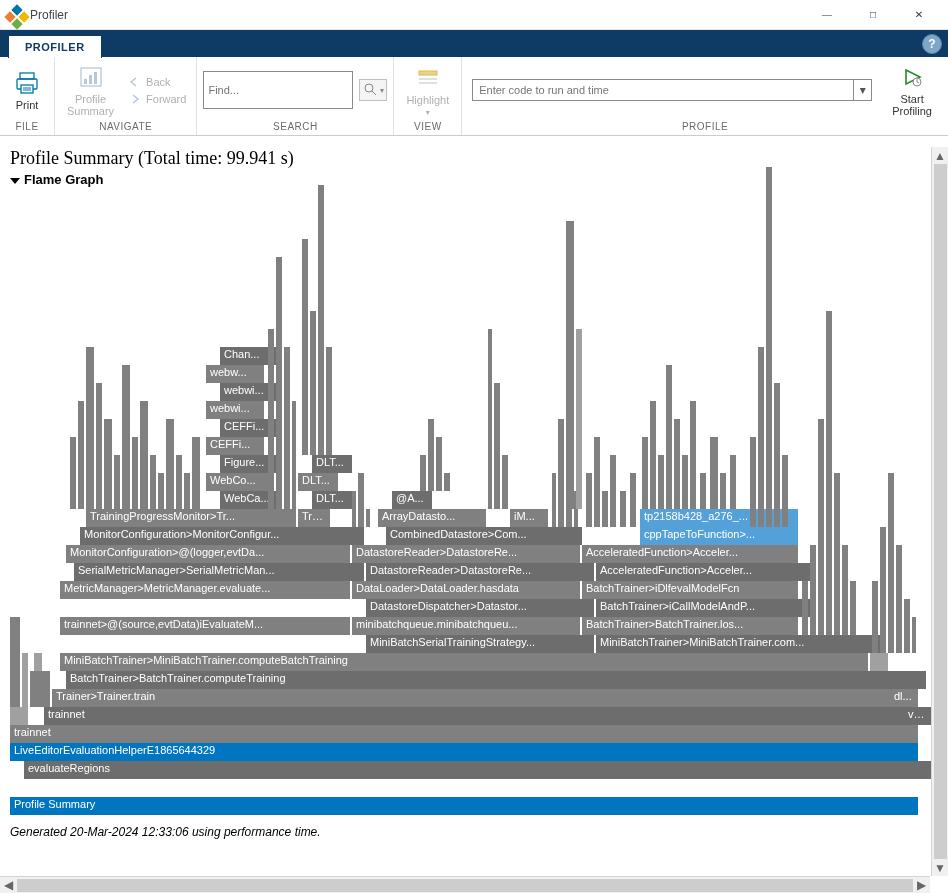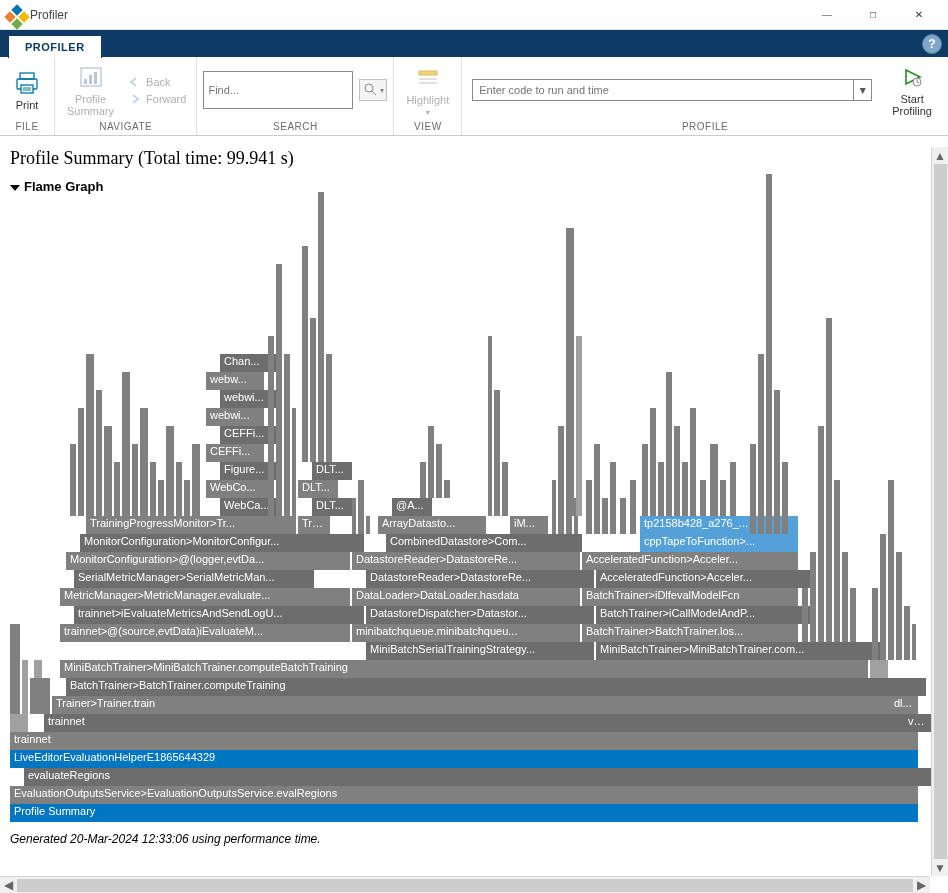--- a/index.html
+++ b/index.html
@@ -27,21 +27,21 @@
   .bigbtn.disabled .lbl { color:#b0b0b0; }
   .smallrow { display:flex; flex-direction:column; gap:1px; }
   .smallbtn { display:flex; align-items:center; gap:4px; padding:1px 4px; font-size:11px;}
   .smallbtn.disabled { color:#b0b0b0; }
   .smallbtn .ico { width:14px; height:14px; display:inline-flex; align-items:center; justify-content:center;}
   .findbox { width:150px; height:22px; border:1px solid #8a8a8a; font-size:11px; padding:18px 4px; }
   .magbtn { width:28px; height:22px; border:1px solid #c0c0c0; background:#f4f4f4; display:flex;align-items:center;justify-content:center; margin-left:2px; color:#888;}
   .codeinput { width:382px; height:22px; border:1px solid #8a8a8a; font-size:11px; padding:2px 6px; color:#777;}
   .codedrop { width:18px; height:22px; border:1px solid #8a8a8a; border-left:none; display:flex;align-items:center;justify-content:center; color:#555;}
   .content { position:relative; height: calc(100% - 30px - 27px - 88px); overflow:hidden; padding:8px 10px 0 10px;}
-  .summarytitle { font-size:18px; font-family:Georgia,serif; color:#000; margin-bottom:10px; margin-top:4px;}
+  .summarytitle { font-size:18px; font-family:Georgia,serif; color:#000; margin-bottom:3px; margin-top:4px;}
   .flametitle { font-size:13px; font-weight:bold; color:#000; margin-bottom:6px;}
   .flametitle .tri { display:inline-block; width:0;height:0; border-left:5px solid transparent;border-right:5px solid transparent; border-top:6px solid #000; margin-right:4px; vertical-align:middle;}
   .flamewrap { position:relative; width:908px; height:622px; }
   .bar { position:absolute; height:18px; font-size:11px; color:#fff; padding:1px 4px; white-space:nowrap; overflow:hidden; text-overflow:ellipsis; font-family:Arial,sans-serif;}
   .g  { background:#808080; }
   .dg { background:#6d6d6d;margin-left:14px; }
   .bl { background:#0076c0; }
   .lb { background:#54a0d8; }
   .stub { position:absolute; background:#808080; }
   .stub2 { position:absolute; background:#a0a0a0; }
@@ -189,42 +189,40 @@
   </div>
 </div>
 
 <div class="content">
   <div class="summarytitle">Profile Summary (Total time: 99.941 s)</div>
   <div class="flametitle"><span class="tri"></span><span>Flame Graph</span></div>
 
   <div class="flamewrap" id="flamewrap">
 
   <div class="bar bl" style="left: 0px; width: 908px; bottom: 0px;">Profile Summary</div>
-      <div class="bar g" style="left: 0px; width: 908px; bottom: 18px;">EvaluationOutputsService&gt;EvaluationOutputsService.evalRegions</div>
       <div class="bar dg" style="left: 0px; width: 908px; bottom: 36px;">evaluateRegions</div>
       <div class="bar bl" style="left: 0px; width: 908px; bottom: 54px;">LiveEditorEvaluationHelperE1865644329</div>
       <div class="bar g" style="left: 0px; width: 908px; bottom: 72px;">trainnet</div>
       <div class="bar dg" style="left: 20px; width: 860px; bottom: 90px;">trainnet</div>
       <div class="bar dg" style="left: 880px; width: 28px; bottom: 90px;">va...</div>
       <div class="bar g" style="left: 42px; width: 838px; bottom: 108px;">Trainer&gt;Trainer.train</div>
       <div class="bar g" style="left: 880px; width: 28px; bottom: 108px;">dl...</div>
       <div class="bar dg" style="left: 42px; width: 860px; bottom: 126px;">BatchTrainer&gt;BatchTrainer.computeTraining</div>
       <div class="bar g" style="left: 50px; width: 808px; bottom: 144px;">MiniBatchTrainer&gt;MiniBatchTrainer.computeBatchTraining</div>
       <div class="bar dg" style="left: 342px; width: 228px; bottom: 162px;">MiniBatchSerialTrainingStrategy...</div>
       <div class="bar dg" style="left: 572px; width: 286px; bottom: 162px;">MiniBatchTrainer&gt;MiniBatchTrainer.com...</div>
       <div class="bar g" style="left: 50px; width: 290px; bottom: 180px;">trainnet&gt;@(source,evtData)iEvaluateM...</div>
       <div class="bar g" style="left: 342px; width: 228px; bottom: 180px;">minibatchqueue.minibatchqueu...</div>
       <div class="bar g" style="left: 572px; width: 216px; bottom: 180px;">BatchTrainer&gt;BatchTrainer.los...</div>
-      <div class="bar dg" style="left: 50px; width: 290px; bottom: 198px;">trainnet&gt;iEvaluateMetricsAndSendLogU...</div>
       <div class="bar dg" style="left: 342px; width: 228px; bottom: 198px;">DatastoreDispatcher&gt;Datastor...</div>
       <div class="bar dg" style="left: 572px; width: 216px; bottom: 198px;">BatchTrainer&gt;iCallModelAndP...</div>
       <div class="bar g" style="left: 50px; width: 290px; bottom: 216px;">MetricManager&gt;MetricManager.evaluate...</div>
       <div class="bar g" style="left: 342px; width: 228px; bottom: 216px;">DataLoader&gt;DataLoader.hasdata</div>
       <div class="bar g" style="left: 572px; width: 216px; bottom: 216px;">BatchTrainer&gt;iDlfevalModelFcn</div>
-      <div class="bar dg" style="left: 50px; width: 240px; bottom: 234px;">SerialMetricManager&gt;SerialMetricMan...</div>
+      <div class="bar dg" style="left: 50px; width: 290px; bottom: 234px;">SerialMetricManager&gt;SerialMetricMan...</div>
       <div class="bar dg" style="left: 342px; width: 228px; bottom: 234px;">DatastoreReader&gt;DatastoreRe...</div>
       <div class="bar dg" style="left: 572px; width: 216px; bottom: 234px;">AcceleratedFunction&gt;Acceler...</div>
       <div class="bar g" style="left: 56px; width: 284px; bottom: 252px;">MonitorConfiguration&gt;@(logger,evtDa...</div>
       <div class="bar g" style="left: 342px; width: 228px; bottom: 252px;">DatastoreReader&gt;DatastoreRe...</div>
       <div class="bar g" style="left: 572px; width: 216px; bottom: 252px;">AcceleratedFunction&gt;Acceler...</div>
       <div class="bar dg" style="left: 56px; width: 284px; bottom: 270px;">MonitorConfiguration&gt;MonitorConfigur...</div>
       <div class="bar dg" style="left: 362px; width: 196px; bottom: 270px;">CombinedDatastore&gt;Com...</div>
       <div class="bar lb" style="left: 630px; width: 158px; bottom: 270px;">cppTapeToFunction&gt;...</div>
       <div class="bar g" style="left: 76px; width: 210px; bottom: 288px;">TrainingProgressMonitor&gt;Tr...</div>
       <div class="bar g" style="left: 288px; width: 32px; bottom: 288px;">Trai...</div>

